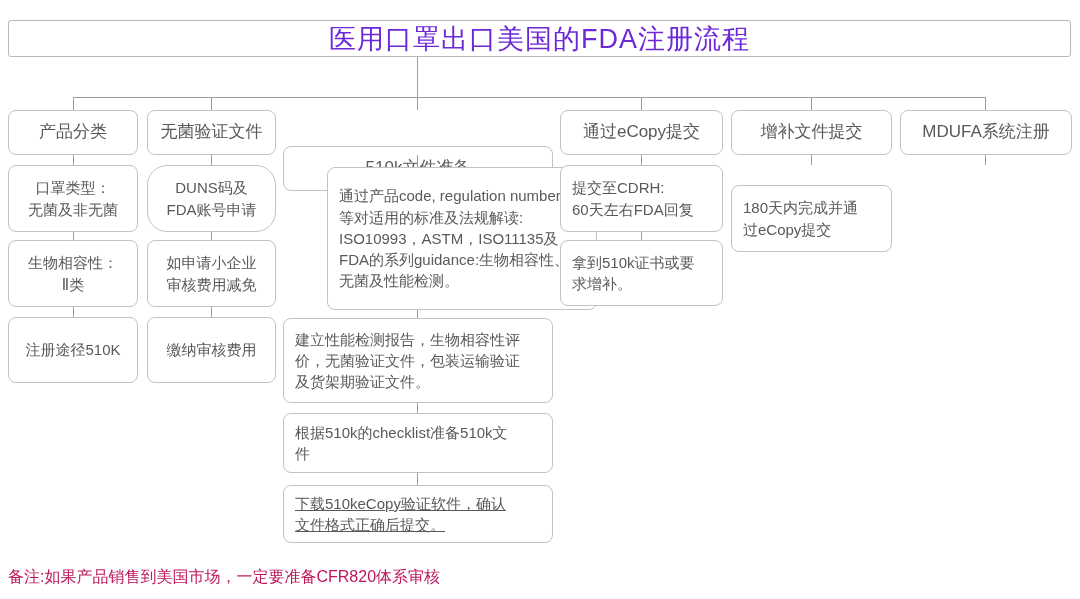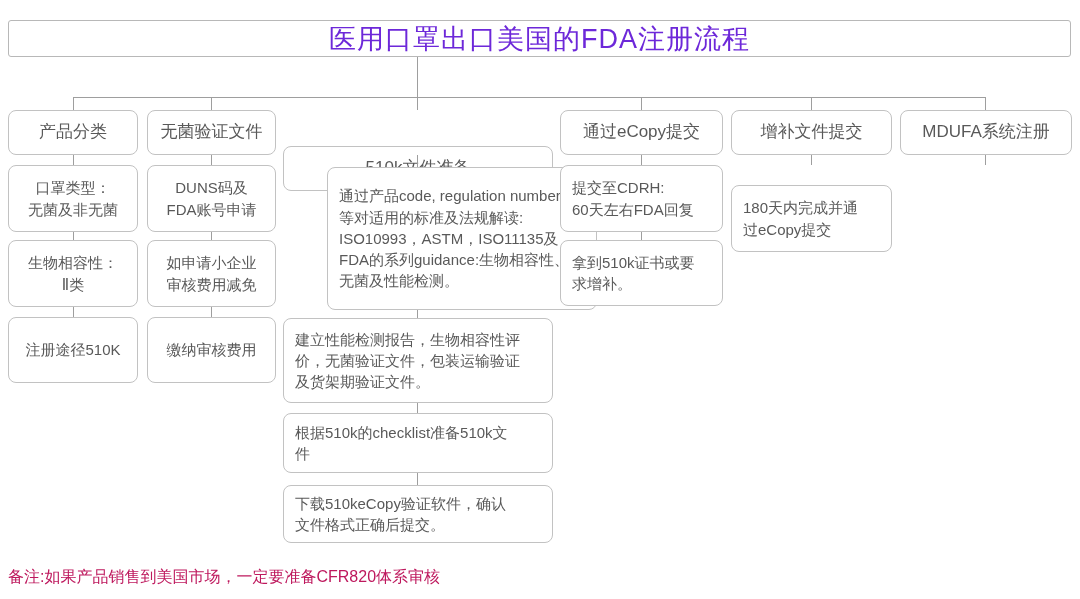--- a/index.html
+++ b/index.html
@@ -87,21 +87,21 @@
   <div class="box" style="left:8px; top:165px; width:130px; height:67px;">口罩类型：
 无菌及非无菌</div>
   <div class="line" style="left:73px; top:232px; width:1px; height:8px;"></div>
   <div class="box" style="left:8px; top:240px; width:130px; height:67px;">生物相容性：
 Ⅱ类</div>
   <div class="line" style="left:73px; top:307px; width:1px; height:10px;"></div>
   <div class="box" style="left:8px; top:317px; width:130px; height:66px;">注册途径510K</div>
 
   <div class="box hdr" style="left:147px; top:110px; width:129px; height:45px;">无菌验证文件</div>
   <div class="line" style="left:211px; top:155px; width:1px; height:10px;"></div>
-  <div class="box" style="left:147px; top:165px; width:129px; height:67px;">DUNS码及
+  <div class="box" style="left:147px; top:165px; width:129px; height:67px;border-radius:20px;">DUNS码及
 FDA账号申请</div>
   <div class="line" style="left:211px; top:232px; width:1px; height:8px;"></div>
   <div class="box" style="left:147px; top:240px; width:129px; height:67px;">如申请小企业
 审核费用减免</div>
   <div class="line" style="left:211px; top:307px; width:1px; height:10px;"></div>
   <div class="box" style="left:147px; top:317px; width:129px; height:66px;">缴纳审核费用</div>
 
   <div class="box hdr" style="left:283px; top:110px; width:270px; height:45px;margin-top:36px;">510k文件准备</div>
   <div class="line" style="left:417px; top:155px; width:1px; height:12px;"></div>
   <div class="box left" style="left:283px; top:167px; width:270px; height:143px;margin-left:44px;">通过产品code, regulation number
@@ -110,21 +110,21 @@
 FDA的系列guidance:生物相容性、
 无菌及性能检测。</div>
   <div class="line" style="left:417px; top:310px; width:1px; height:8px;"></div>
   <div class="box left" style="left:283px; top:318px; width:270px; height:85px;">建立性能检测报告，生物相容性评
 价，无菌验证文件，包装运输验证
 及货架期验证文件。</div>
   <div class="line" style="left:417px; top:403px; width:1px; height:10px;"></div>
   <div class="box left" style="left:283px; top:413px; width:270px; height:60px;">根据510k的checklist准备510k文
 件</div>
   <div class="line" style="left:417px; top:473px; width:1px; height:12px;"></div>
-  <div class="box left" style="left:283px; top:485px; width:270px; height:58px;">下载510keCopy验证软件，确认
+  <div class="box left" style="left:283px; top:485px; width:270px; height:58px;text-decoration:underline;">下载510keCopy验证软件，确认
 文件格式正确后提交。</div>
 
   <div class="box hdr" style="left:560px; top:110px; width:163px; height:45px;">通过eCopy提交</div>
   <div class="line" style="left:641px; top:155px; width:1px; height:10px;"></div>
   <div class="box left" style="left:560px; top:165px; width:163px; height:67px;">提交至CDRH:
 60天左右FDA回复</div>
   <div class="line" style="left:641px; top:232px; width:1px; height:8px;"></div>
   <div class="box left" style="left:560px; top:240px; width:163px; height:66px;">拿到510k证书或要
 求增补。</div>
 

